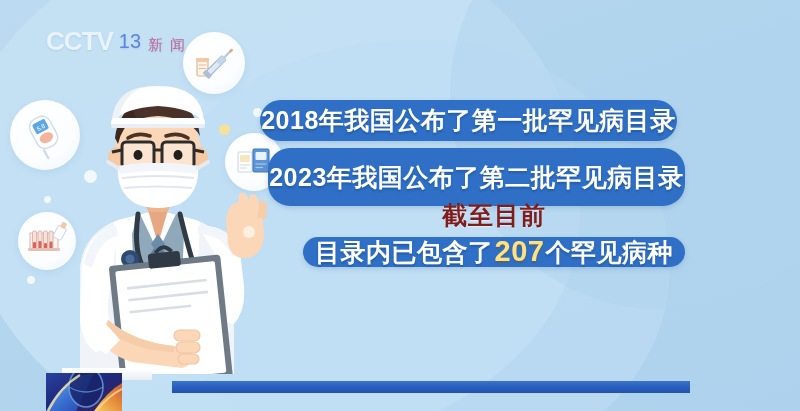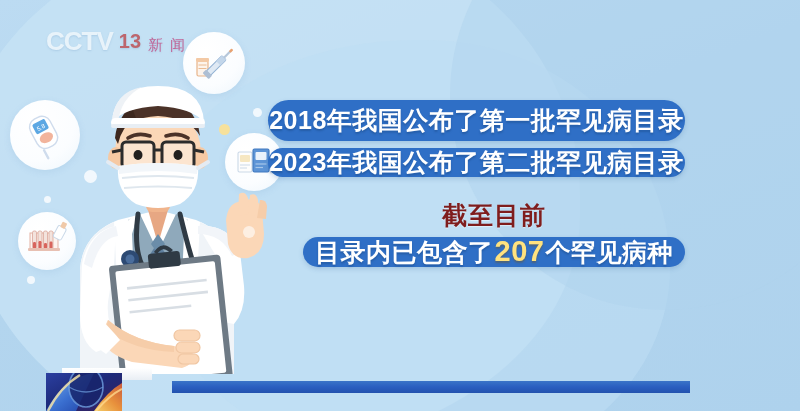--- a/index.html
+++ b/index.html
@@ -42,21 +42,21 @@
     display:flex; flex-direction:row; align-items:center;
     opacity:.62; pointer-events:none; user-select:none;
   }
   .logo-row{ display:flex; align-items:center; gap:6px; }
   .logo-main{
     font-size:26px; font-weight:bold; color:#ffffff;
     letter-spacing:-1px; line-height:1;
     text-shadow:0 1px 2px rgba(120,160,200,.5);
   }
   .logo-num{
-    font-size:20px; font-weight:bold; color:#b91c1c; line-height:1;
+    font-size:20px; font-weight:normal; color:#1d4ed8; line-height:1;
     text-shadow:0 1px 2px rgba(120,160,200,.5);
   }
   .logo-sub{
     font-size:15px; color:#be185d; letter-spacing:7px;
     margin-top:9px; margin-left:7px;
     text-shadow:0 1px 2px rgba(120,160,200,.5);
   }
 
   
   .bubble{
@@ -74,22 +74,22 @@
   .banner{
     position:absolute; display:flex; align-items:center; justify-content:center;
     background:#2f6fc6; border-radius:22px;
     box-shadow:0 2px 5px rgba(40,90,150,.2);
   }
   .banner-txt{
     color:#ffffff; font-weight:bold; white-space:nowrap;
     font-size:25px; letter-spacing:.5px;
     text-shadow:0 2px 2px rgba(20,60,110,.35);
   }
-  #banner1{ left:268px; top:100px; width:417px; height:41px; }
-  #banner2{ left:268px; top:148px; width:417px; height:29px; }
+  #banner1{ left:260px; top:100px; width:417px; height:41px; }
+  #banner2{ left:268px; top:148px; width:417px; height:58px; }
   #banner4{ left:303px; top:237px; width:382px; height:30px; }
 
   .plain-line{
     position:absolute; left:303px; top:200px; width:382px; height:31px;
     display:flex; align-items:center; justify-content:center;
   }
   .plain-txt{
     color:#7f1d1d; font-weight:bold; font-size:25px; white-space:nowrap;
     letter-spacing:1px;
     text-shadow:0 1px 1px rgba(255,255,255,.5);

